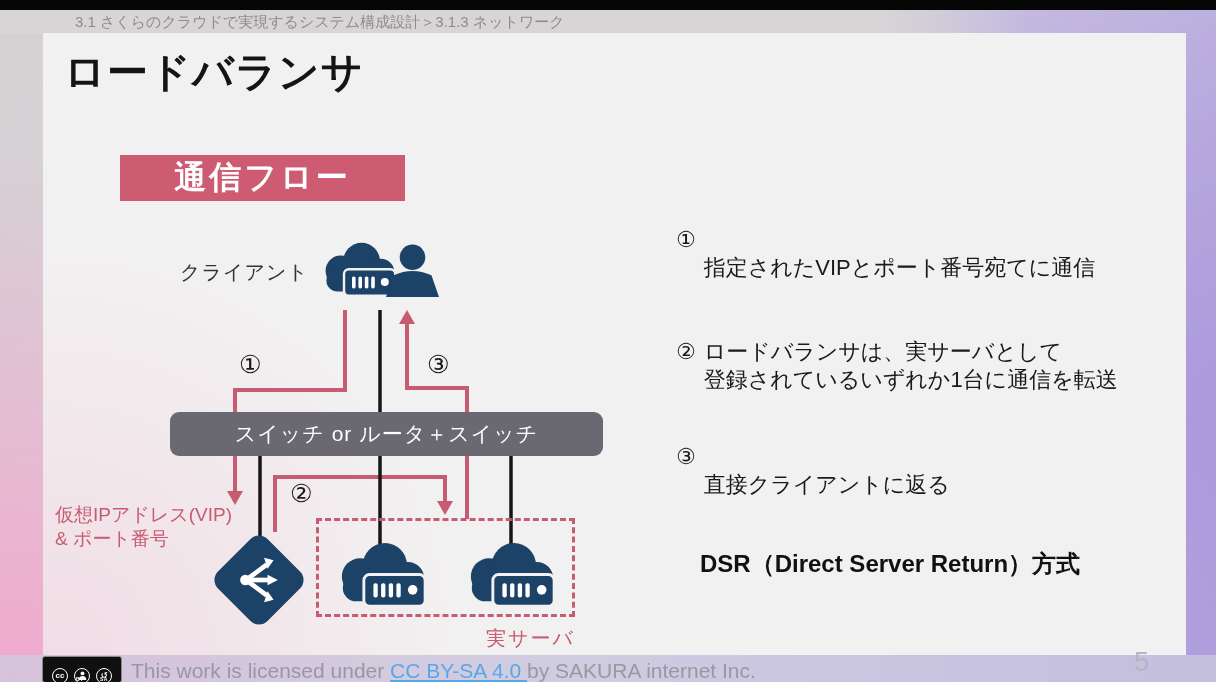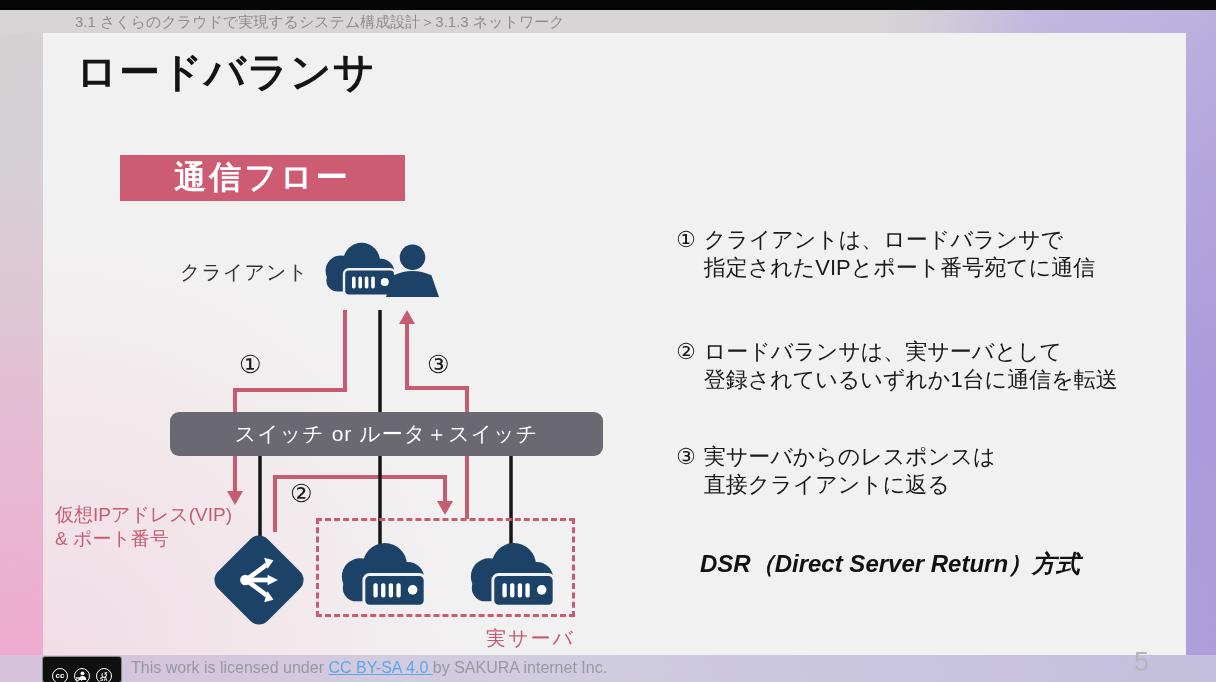--- a/index.html
+++ b/index.html
@@ -29,32 +29,32 @@
     background:#101010; border:1px solid #8a8a8a; border-radius:3px;
     display:flex; align-items:center; justify-content:center; gap:6px;
   }
   .cc-circ{
     width:16px; height:16px; border:1.6px solid #fff; border-radius:50%;
     color:#fff; font-size:8px; font-weight:bold; line-height:13px; text-align:center;
     display:flex; align-items:center; justify-content:center;margin-top:12px;
   }
   .cc-sub{ position:absolute; top:19px; font-size:5px; color:#fff; font-weight:bold; letter-spacing:.5px; }
   .sub-by{ left:33px; } .sub-sa{ left:57px; }
-  .license{ position:absolute; left:131px; top:4px; font-size:16px; color:#9898a2; }
+  .license{ position:absolute; left:131px; top:4px; font-size:21px; color:#9898a2; }
   .license a{ color:#58a8e8; text-decoration:underline; }
   .pagenum{ position:absolute; left:1134px; top:647px; font-size:27px; color:#b5b4bf; }
 
   
   .slide{
     left:43px; top:33px; width:1143px; height:622px;
     background:
       radial-gradient(circle at 1% 100%, rgba(240,196,215,.45), rgba(240,196,215,0) 32%),
       #f2f1f1;
   }
-  .title{ position:absolute; left:21px; top:12px; font-size:41px; font-weight:bold; color:#141414; letter-spacing:1px;margin-left:12px; }
+  .title{ position:absolute; left:21px; top:12px; font-size:41px; font-weight:bold; color:#141414; letter-spacing:1px; }
   .badge{
     position:absolute; left:77px; top:122px; width:285px; height:46px;
     background:#cd5c73; color:#fff; font-size:32px; font-weight:bold; letter-spacing:3px;
     display:flex; align-items:center; justify-content:center;
   }
 
   .client-label{ position:absolute; left:137px; top:226px; font-size:20px; color:#333; letter-spacing:1px; }
   .icon{ position:absolute; }
 
   .switchbar{
@@ -80,21 +80,21 @@
     position:absolute; left:181px; top:512px; width:70px; height:70px;
     background:#1d4268; border-radius:12px; transform:rotate(45deg);
   }
   .lb-arrows{ position:absolute; left:186px; top:517px; width:60px; height:60px; }
 
   
   .rightcol{ position:absolute; left:633px; top:193px; width:505px; }
   .step{ position:absolute; display:flex; gap:8px; font-size:22px; line-height:28px; color:#1a1a1a; }
   .step .mk{ flex:0 0 auto; }
   .s1{ top:0; } .s2{ top:112px; } .s3{ top:217px; }
-  .dsr{ position:absolute; top:322px; left:24px; font-size:24px; font-weight:bold; color:#111;font-style:italic; }
+  .dsr{ position:absolute; top:322px; left:24px; font-size:24px; font-weight:bold; color:#111; }
 </style>
 </head>
 <body>
 
 <div class="abs topbar"></div>
 <div class="abs crumbstrip">
   <span class="crumb">3.1 さくらのクラウドで実現するシステム構成設計＞3.1.3 ネットワーク</span>
 </div>
 
 <div class="abs slide">
@@ -197,29 +197,29 @@
       <rect x="56" y="43" width="4.5" height="15" rx="2"></rect>
       <rect x="64" y="43" width="4.5" height="15" rx="2"></rect>
       <circle cx="81" cy="50" r="5"></circle>
     </g>
   </svg>
   <div class="realserver-label">実サーバ</div>
 
   <div class="rightcol">
     <div class="step s1">
       <span class="mk">①</span>
-      <span><span>クライアントは、ロードバランサで</span><br><span>指定されたVIPとポート番号宛てに通信</span></span>
+      <span><br><span>指定されたVIPとポート番号宛てに通信</span></span>
     </div>
     <div class="step s2">
       <span class="mk">②</span>
       <span><span>ロードバランサは、実サーバとして</span><br><span>登録されているいずれか1台に通信を転送</span></span>
     </div>
     <div class="step s3">
       <span class="mk">③</span>
-      <span><span>実サーバからのレスポンスは</span><br><span>直接クライアントに返る</span></span>
+      <span><br><span>直接クライアントに返る</span></span>
     </div>
     <div class="dsr">DSR（Direct Server Return）方式</div>
   </div>
 </div>
 
 <div class="abs footerstrip">
   <div class="ccbadge">
     <span class="cc-circ">cc</span>
     <span class="cc-circ">
       <svg width="9" height="9" viewBox="0 0 12 12">

